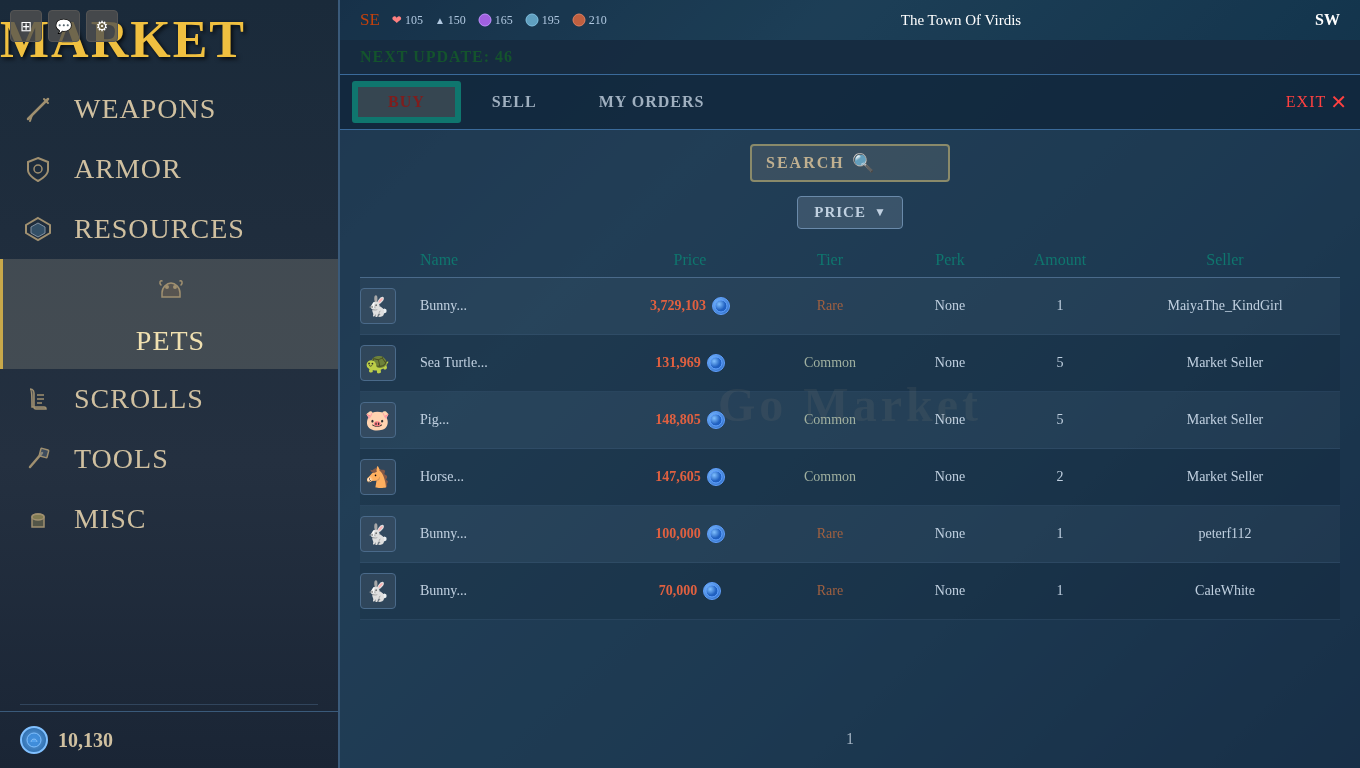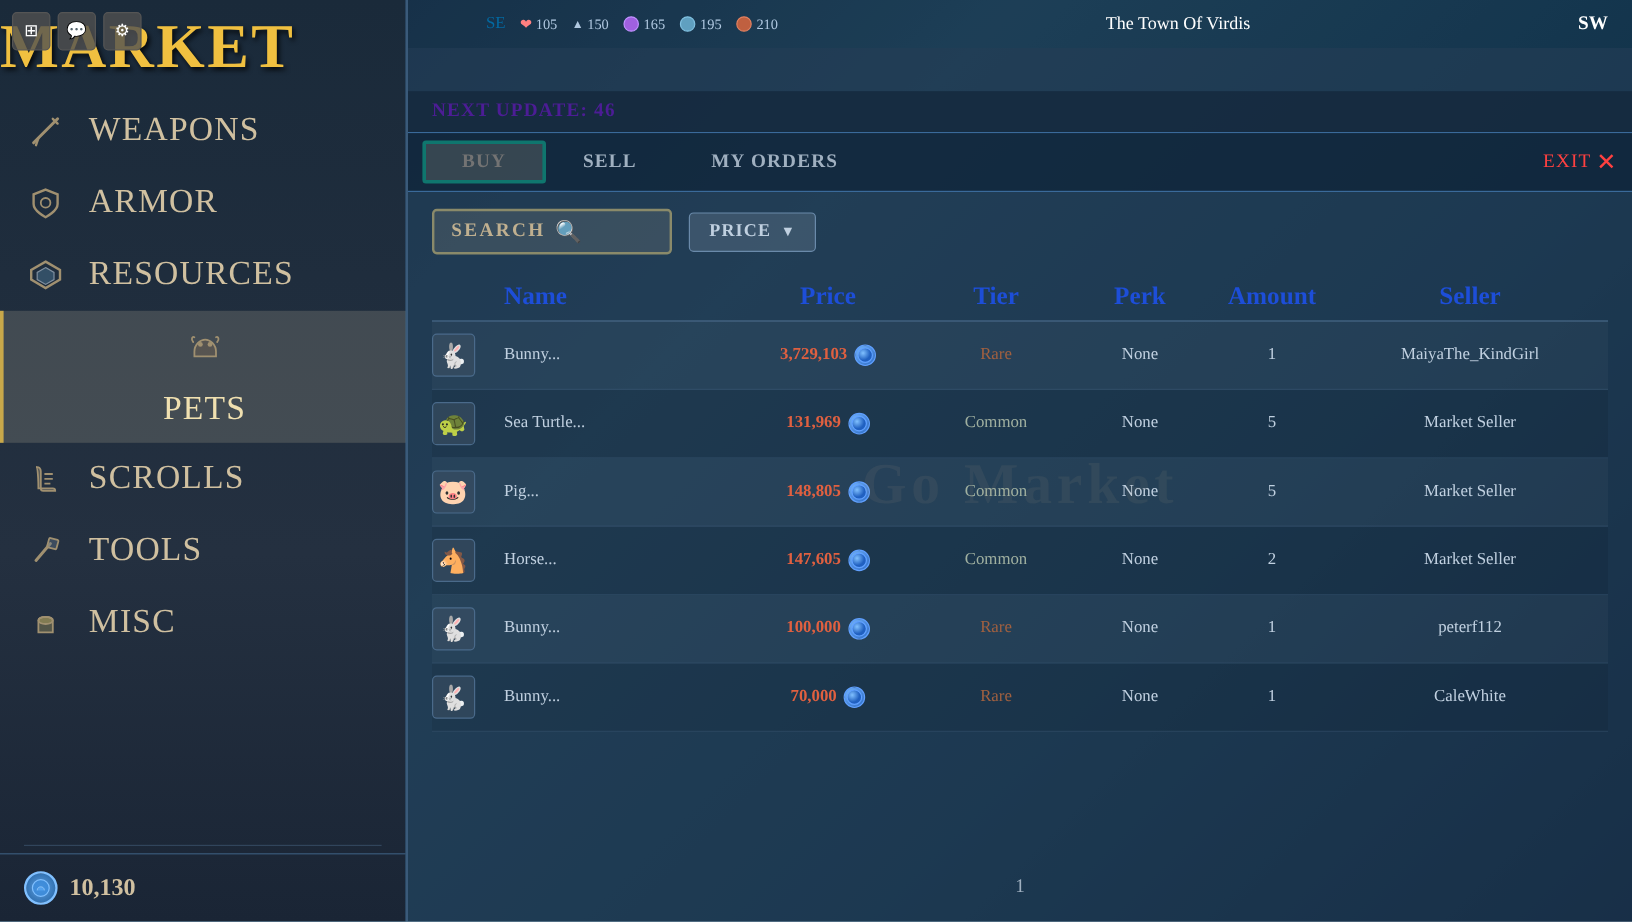--- a/index.html
+++ b/index.html
@@ -170,24 +170,23 @@
       background: rgba(30,50,70,0.7);
       padding: 0;
     }
 
     
     .update-bar {
       background: rgba(20,40,60,0.8);
       padding: 8px 20px;
       font-size: 16px;
       font-weight: bold;
-      color: #4c1d95;
+      color: #14532d;
       letter-spacing: 1px;
       border-bottom: 1px solid #3a6a9a;
-      margin-top: 36px;
     }
 
     
     .tab-bar {
       display: flex;
       align-items: center;
       background: rgba(10,30,50,0.6);
       padding: 6px 12px;
       gap: 0;
       border-bottom: 1px solid #3a6a9a;
@@ -198,23 +197,23 @@
       font-size: 16px;
       font-weight: bold;
       color: #a0b0c0;
       cursor: pointer;
       border: 1px solid transparent;
       letter-spacing: 1px;
       text-transform: uppercase;
     }
     .tab.active {
       background: rgba(200,190,160,0.2);
-      border: 3px solid #0f766e;
+      border: 6px solid #0f766e;
       border-radius: 3px;
-      color: #737373;
+      color: #7f1d1d;
     }
     .exit-btn {
       position: absolute;
       right: 12px;
       top: 50%;
       transform: translateY(-50%);
       color: #ff4040;
       font-size: 16px;
       font-weight: normal;
       cursor: pointer;
@@ -227,20 +226,21 @@
       font-size: 20px;
       color: #ff4040;
     }
 
     
     .search-area {
       display: flex;
       align-items: center;
       padding: 14px 20px;
       gap: 14px;
+      flex-direction: column;
     }
     .search-box {
       display: flex;
       align-items: center;
       background: rgba(200,190,160,0.15);
       border: 2px solid #8a8a6a;
       border-radius: 4px;
       padding: 6px 14px;
       gap: 8px;
       width: 200px;
@@ -282,23 +282,23 @@
     .table-container {
       padding: 0 20px;
     }
     .table-header {
       display: grid;
       grid-template-columns: 50px 200px 160px 120px 120px 100px 1fr;
       padding: 8px 0;
       border-bottom: 1px solid #4a6a8a;
     }
     .th {
-      font-size: 21px;
-      font-weight: bold;
-      color: #1d4ed8;
+      font-size: 16px;
+      font-weight: normal;
+      color: #0f766e;
       text-align: center;
     }
     .th:nth-child(2) { text-align: left; padding-left: 10px; }
 
     .table-row {
       display: grid;
       grid-template-columns: 50px 200px 160px 120px 120px 100px 1fr;
       align-items: center;
       padding: 6px 0;
       border-bottom: 1px solid rgba(60,90,120,0.4);
@@ -490,21 +490,21 @@
         <circle cx="8" cy="8" r="7" fill="rgba(60,140,220,0.8)" stroke="#80c0ff" stroke-width="1"></circle>
         <path d="M5 10 C5 6 11 6 11 10" fill="rgba(100,180,255,0.5)" stroke="#b0d8ff" stroke-width="0.5"></path>
       </svg>
     </div>
     <span class="wallet-amount">10,130</span>
   </div>
 </div>
 
 <div class="top-hud">
   <div class="hud-stats">
-    <span style="color:#0369a1;font-size:14px;margin-left:45px;">SE</span>
+    <span style="color:#c2410c;font-size:17px;">SE</span>
     <span class="hud-stat">
       <span style="color:#ff8080;">❤</span> 
         <span>105</span>
     </span>
     <span class="hud-stat">
       <span style="font-size:10px;">▲</span> 
         <span>150</span>
     </span>
     <span class="hud-stat">
       <svg width="14" height="14" viewBox="0 0 14 14" fill="none">

